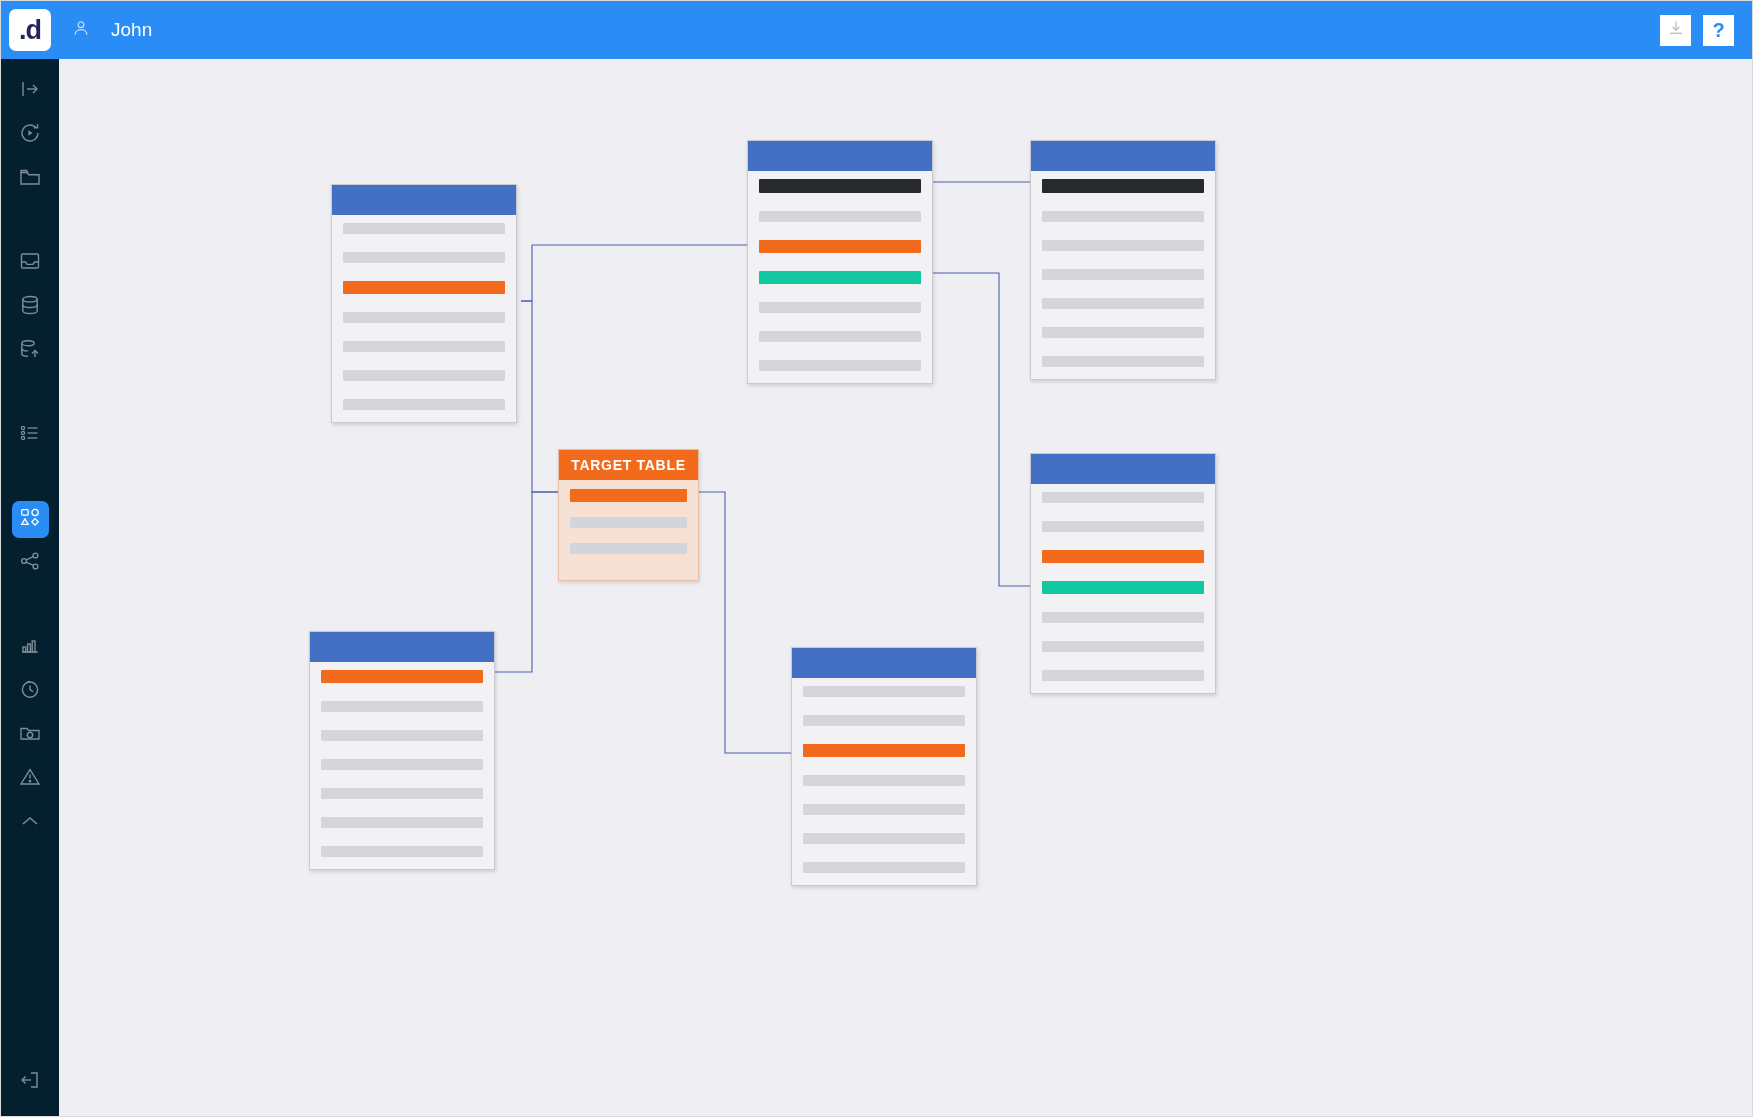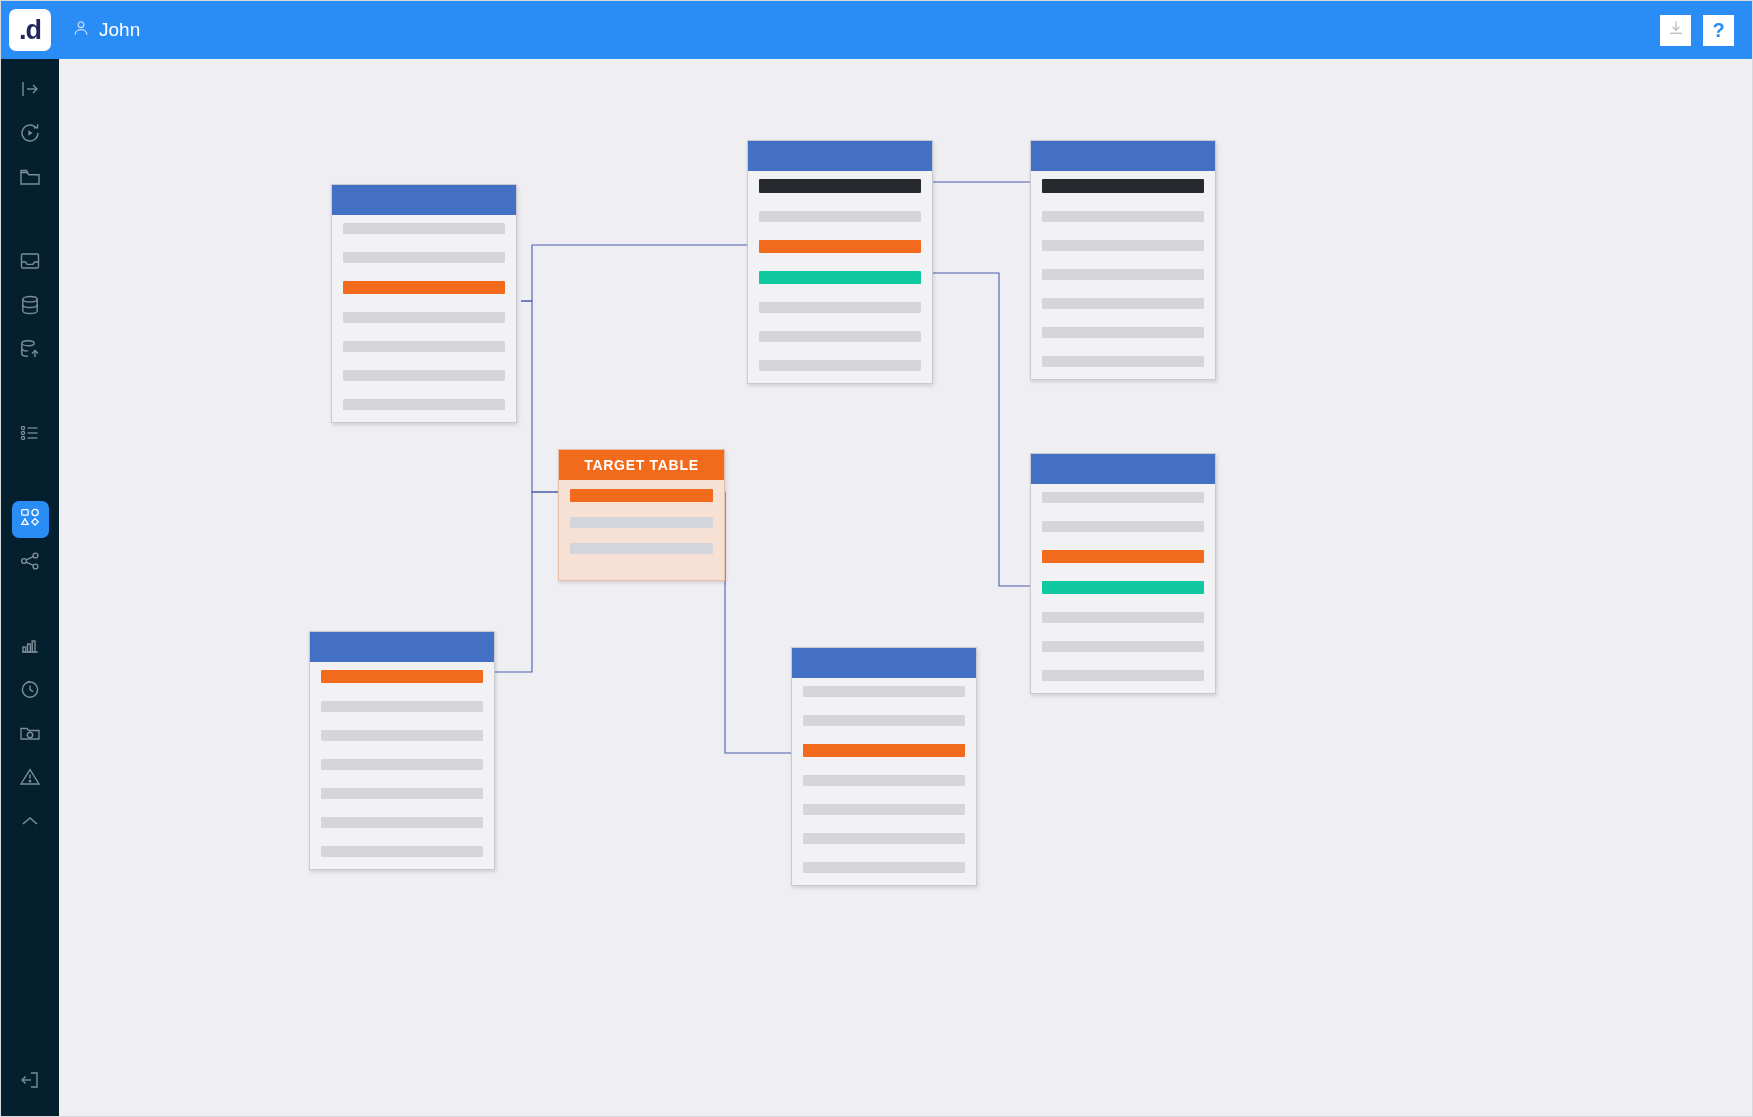--- a/index.html
+++ b/index.html
@@ -29,21 +29,21 @@
     background: #ffffff; border-radius: 7px;
     display: flex; align-items: center; justify-content: center;
     flex: 0 0 auto;
   }
   #logo .logotext {
     color: #22265b; font-size: 27px; font-weight: bold;
     letter-spacing: -1px; line-height: 1;
     font-family: "Liberation Sans", sans-serif;
   }
   #user-block {
-    display: flex; align-items: center; margin-left: 20px; gap: 8px;
+    display: flex; align-items: center; margin-left: 20px; gap: 20px;
   }
   #user-name { color: #ffffff; font-size: 19px; }
   #topbar-right {
     margin-left: auto; display: flex; align-items: center; gap: 12px;
     margin-right: 20px;
   }
   .top-btn {
     width: 31px; height: 31px; background: #ffffff;
     display: flex; align-items: center; justify-content: center;
     cursor: pointer;
@@ -390,21 +390,21 @@
           <div class="node-body">
             <div class="row gray"></div>
             <div class="row gray"></div>
             <div class="row orange"></div>
             <div class="row gray"></div>
             <div class="row gray"></div>
             <div class="row gray"></div>
             <div class="row gray"></div>
           </div>
         </div>
-        <div class="node target" style="left: 499px; top: 390px; width: 167px;">
+        <div class="node target" style="left: 499px; top: 390px; width: 141px;">
           <div class="node-head">
             <span class="node-title">TARGET TABLE</span>
           </div>
           <div class="node-body">
             <div class="row orange"></div>
             <div class="row gray"></div>
             <div class="row gray"></div>
           </div>
         </div>
       </div>

